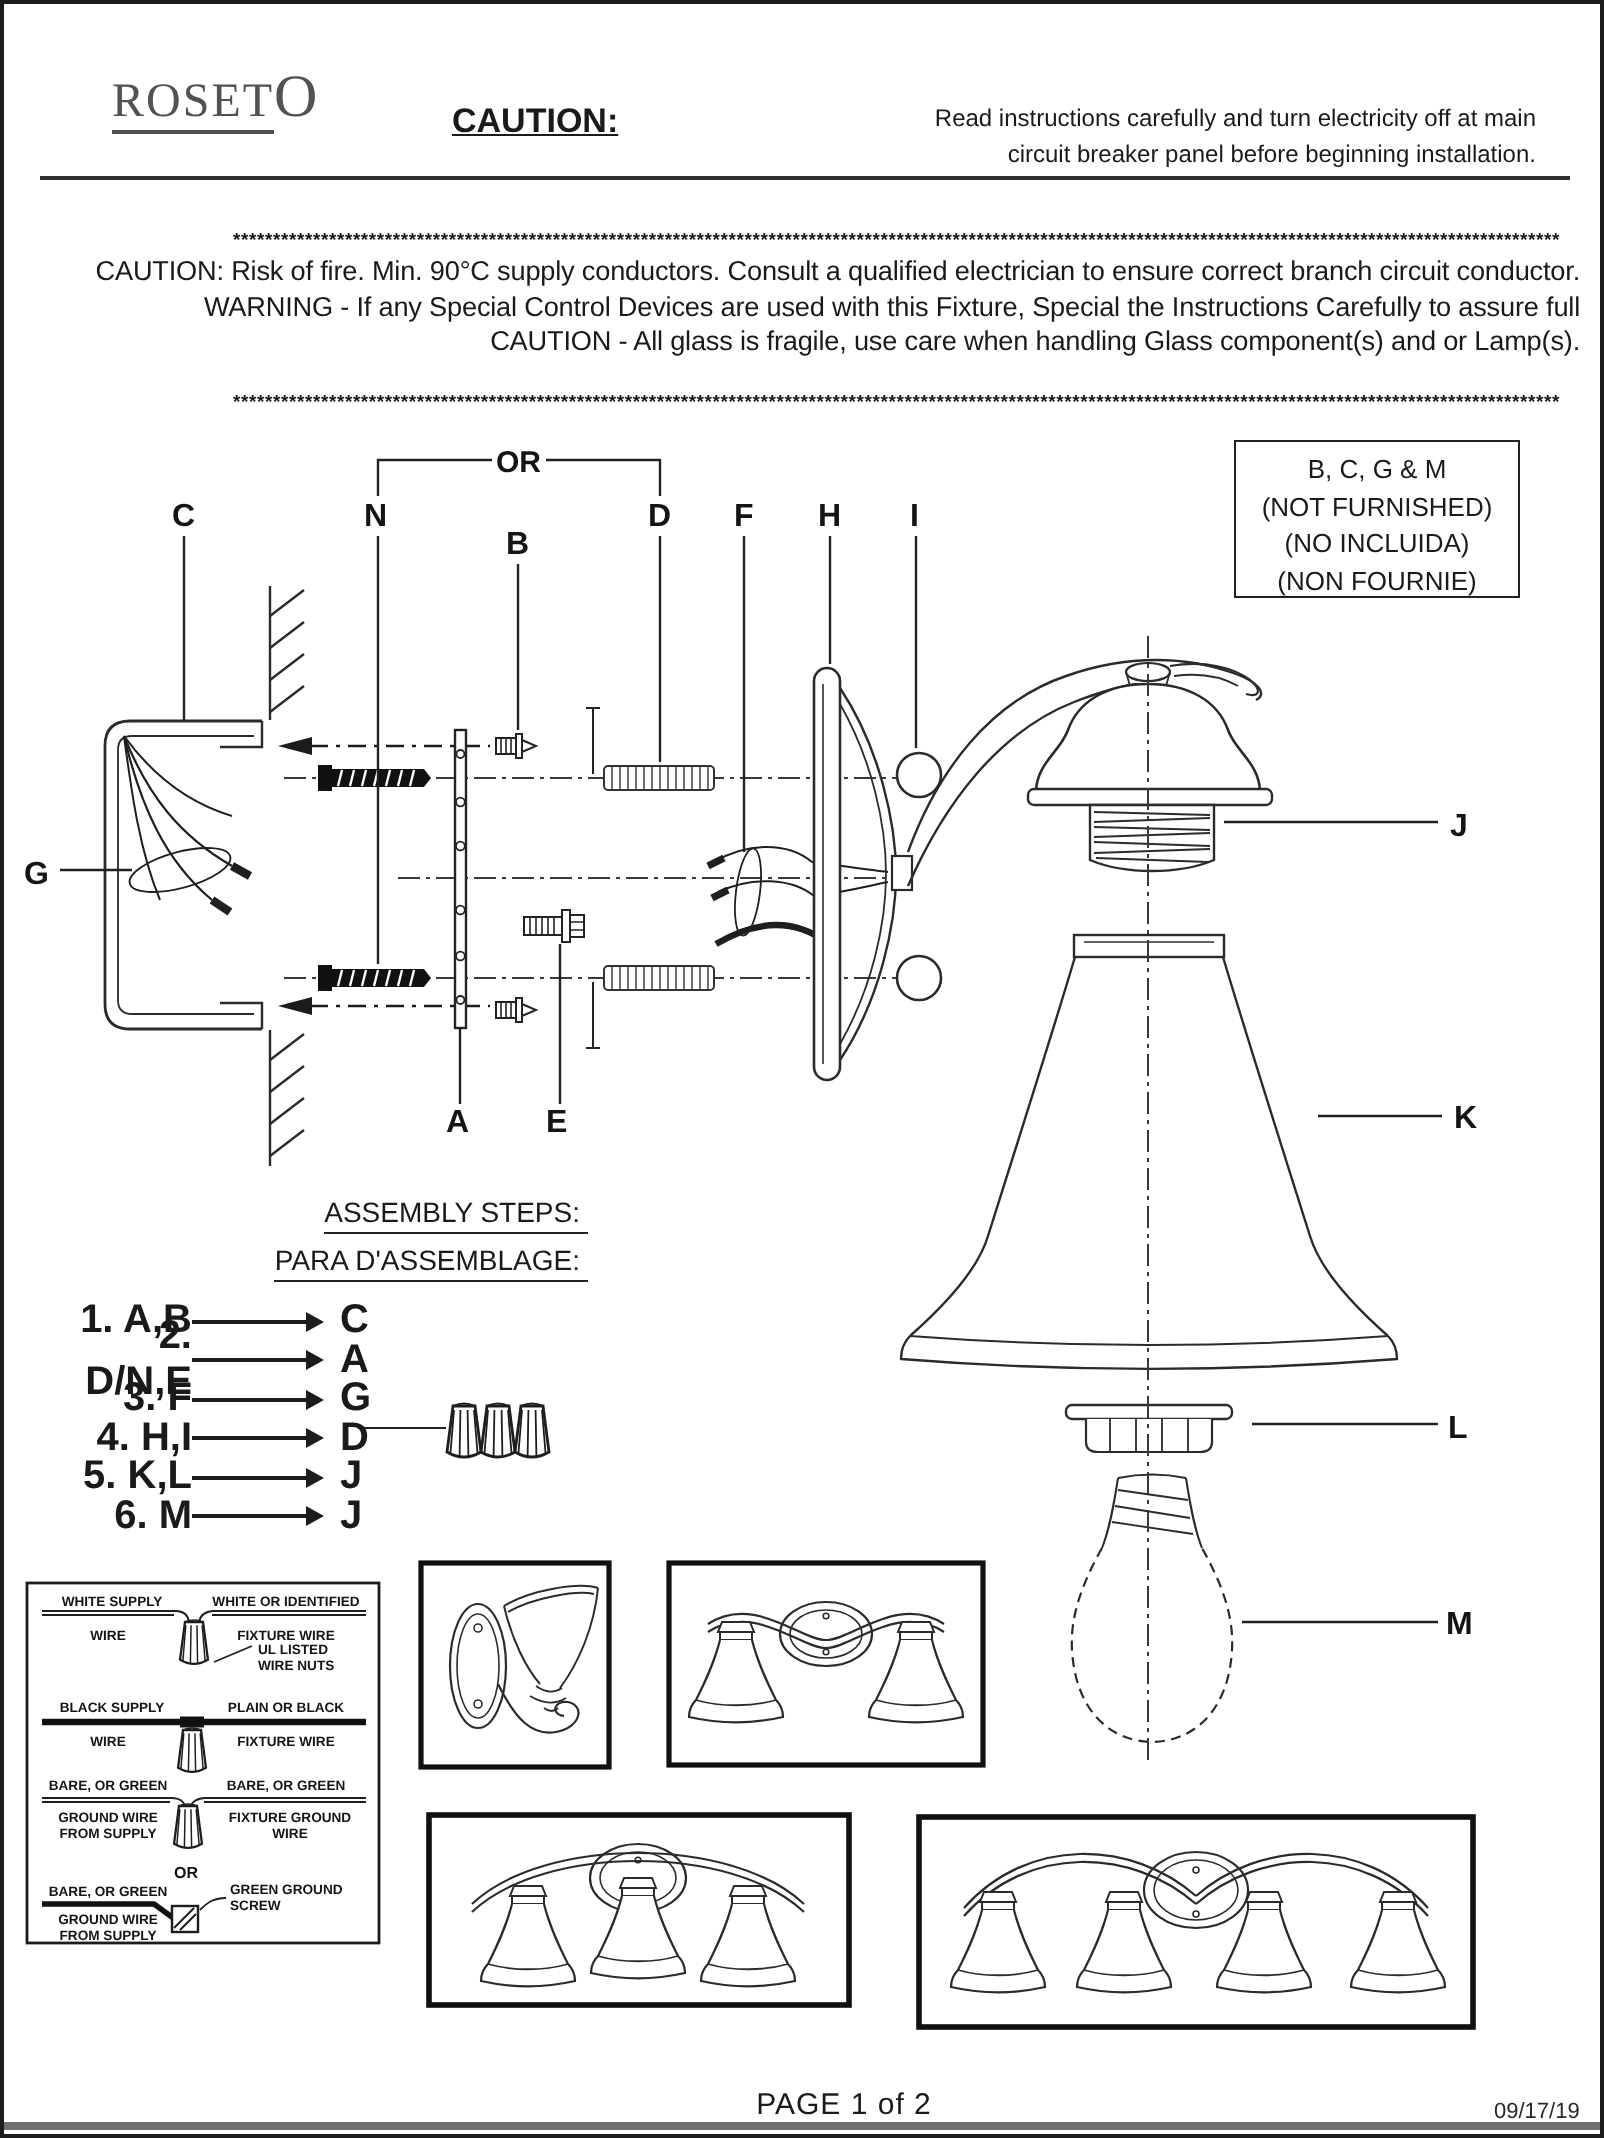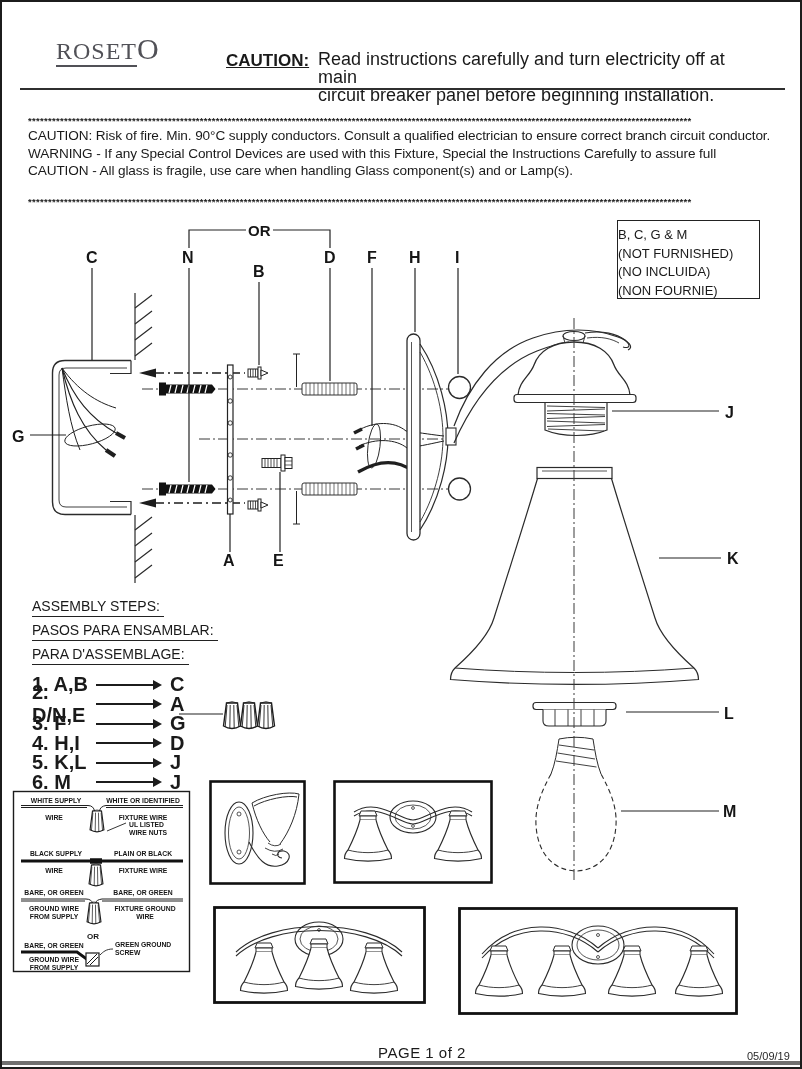--- a/index.html
+++ b/index.html
@@ -1,32 +1,32 @@
 <!DOCTYPE html>
 <html><head>
 <meta charset="utf-8">
 <style>
   html,body{margin:0;padding:0;background:#e8e8e8;}
   .page{position:relative;width:798px;height:1065px;background:#ffffff;border:2px solid #1c1c1c;
         font-family:"Liberation Sans",sans-serif;color:#1a1a1a;overflow:hidden;}
-  .abs{position:absolute;}
+  .abs{position:absolute;text-align:right;}
   
   .logo{left:54px;top:30px;font-family:"Liberation Serif",serif;color:#515157;letter-spacing:1px;}
   .logo-main{font-size:24px;border-bottom:2px solid #515157;padding-bottom:1px;}
   .logo-o{font-size:30px;}
   .title{left:205px;top:6px;width:575px;text-align:center;font-size:33px;letter-spacing:-0.5px;color:#141414;}
   .caution-label{left:224px;top:49px;font-size:17px;font-weight:bold;text-decoration:underline;}
-  .caution-text{left:316px;top:48px;width:450px;font-size:18px;line-height:18px;}
+  .caution-text{left:316px;top:48px;width:450px;font-size:12px;line-height:18px;}
   .rule{left:18px;top:86px;width:765px;height:2px;background:#2f2f2f;}
   
   .ast{left:26px;width:752px;height:10px;line-height:10px;font-size:9.5px;font-weight:bold;
        letter-spacing:0.3px;white-space:nowrap;overflow:hidden;}
   .warn-lines{left:26px;top:125px;width:762px;font-size:13.6px;line-height:17.6px;letter-spacing:-0.1px;}
   
-  .nf-box{left:615px;top:218px;width:141px;height:72px;border:1.5px solid #222;
+  .nf-box{left:615px;top:218px;width:141px;height:72px;border:1.5px solid #222;text-align:center;
           font-size:13px;line-height:18.5px;padding-top:5px;}
   
   .steps{left:30px;top:596px;width:262px;}
   .steps h3{margin:0 0 5px 0;font-size:14px;font-weight:normal;}
   .steps h3 span{display:inline-block;border-bottom:1.6px solid #222;padding:0 4px 2px 0;}
   .step-list{margin-top:10px;}
   .step{display:flex;align-items:center;height:19.5px;font-size:20px;font-weight:bold;}
   .step-label{width:64px;}
   .arrow{width:58px;height:1.7px;background:#1c1c1c;position:relative;margin-right:16px;}
   .arrow::after{content:"";position:absolute;right:-8px;top:-4.2px;border-left:9px solid #1c1c1c;
@@ -380,21 +380,20 @@
 
   <div class="abs nf-box">
     <div>B, C, G &amp; M</div>
     <div>(NOT FURNISHED)</div>
     <div>(NO INCLUIDA)</div>
     <div>(NON FOURNIE)</div>
   </div>
 
   <div class="abs steps">
     <h3><span>ASSEMBLY STEPS:</span></h3>
-    <h3><span>PASOS PARA ENSAMBLAR:</span></h3>
     <h3><span>PARA D'ASSEMBLAGE:</span></h3>
     <div class="step-list">
       <div class="step">
         <span class="step-label">1.  A,B</span>
         <span class="arrow"></span>
         <span class="step-target">C</span>
       </div>
       <div class="step">
         <span class="step-label">2.  D/N,E</span>
         <span class="arrow"></span>
@@ -417,16 +416,16 @@
       </div>
       <div class="step">
         <span class="step-label">6.  M</span>
         <span class="arrow"></span>
         <span class="step-target">J</span>
       </div>
     </div>
   </div>
 
   <div class="abs page-label">PAGE 1 of 2</div>
-  <div class="abs date-label">05/09/19</div>
+  <div class="abs date-label">09/17/19</div>
   <div class="abs bottom-bar"></div>
 
 </div>
 
 </body></html>

